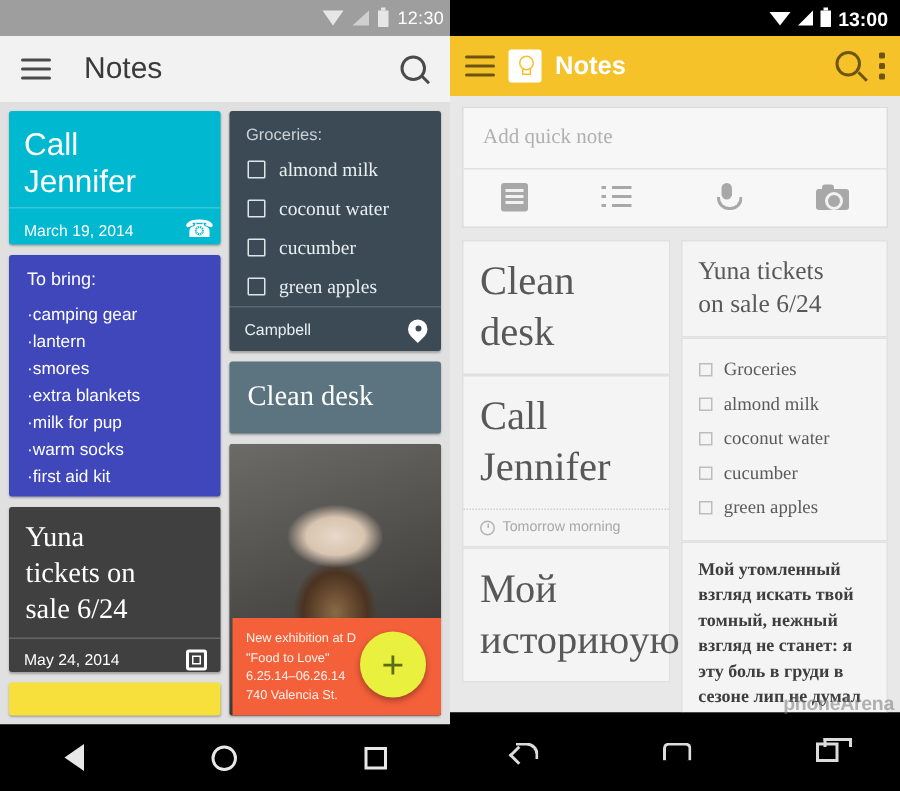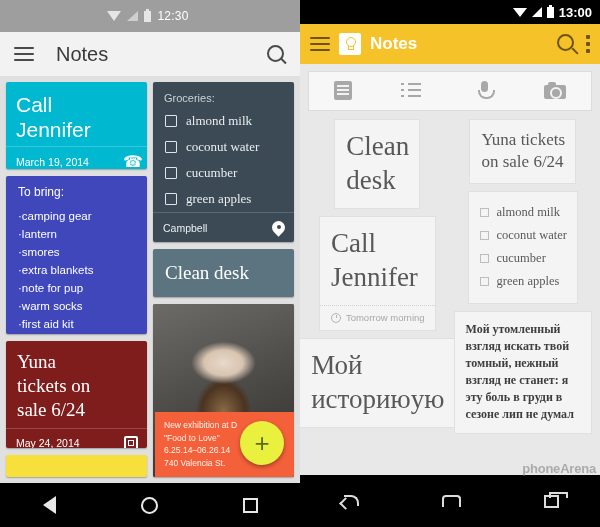--- a/index.html
+++ b/index.html
@@ -6,22 +6,22 @@
   body {
     width: 600px; height: 527px;
     font-family: "Liberation Sans", sans-serif;
     background: #000; overflow: hidden;
   }
   .stage { width: 600px; height: 527px; display: flex; }
   .phone { width: 300px; height: 527px; position: relative; overflow: hidden; display: flex; flex-direction: column; }
 
   
   .l-status {
-    height: 32px; background: #9e9e9e; display: flex; align-items: center;
-    justify-content: center; padding-right: 4px; gap: 6px; color: #fff; flex: 0 0 auto;
+    height: 24px; background: #9e9e9e; display: flex; align-items: center;
+    justify-content: flex-end; padding-right: 4px; gap: 6px; color: #fff; flex: 0 0 auto;
   }
   .l-status .time { font-size: 12px; color: #fff; letter-spacing: .2px; }
   .ico-wifi, .ico-sig, .ico-bat { display: inline-block; }
   .ico-wifi { width: 0; height: 0; border-left: 7px solid transparent; border-right: 7px solid transparent; border-top: 10px solid #e6e6e6; }
   .ico-sig { width: 0; height: 0; border-left: 11px solid transparent; border-bottom: 10px solid #cfcfcf; }
   .ico-bat { width: 7px; height: 11px; background: #e6e6e6; position: relative; }
   .ico-bat:after { content:""; position:absolute; top:-2px; left:2px; width:3px; height:2px; background:#e6e6e6; }
 
   .l-toolbar {
     height: 44px; background: #f2f2f2; display: flex; align-items: center;
@@ -49,21 +49,21 @@
   }
   .cal-ico { width: 14px; height: 14px; border: 2px solid #fff; border-radius: 2px; position: relative; }
   .cal-ico:before { content:""; position:absolute; top:2px; left:2px; width:4px; height:4px; border:1.5px solid #fff; }
 
   .card-indigo { background: #3f47bb; color: #fff; padding: 9px 10px 13px 12px; }
   .card-indigo .hdr { font-size: 12px; margin-bottom: 8px; }
   .card-indigo ul { list-style: none; }
   .card-indigo li { font-size: 11.5px; line-height: 18px; }
   .card-indigo li:before { content: "\00b7 "; }
 
-  .card-slate { background: #7f1d1d; color: #fff; }
+  .card-slate { background: #404040; color: #fff; }
   .card-slate .big { font-family: "Liberation Serif", serif; font-size: 19px; line-height: 24px; padding: 9px 10px 6px 11px; }
   .card-slate .cardfoot { border-top: 1px solid rgba(255,255,255,.2); }
 
   .card-yellow { background: #f7e03c; height: 24px; }
 
   .card-dark { background: #3c4a55; color: #e9eef0; }
   .card-dark .hdr { font-size: 11px; padding: 10px 10px 4px 11px; color: #c8d2d7; }
   .card-dark .checkrow { display: flex; align-items: center; gap: 9px; padding: 5px 10px 5px 12px; }
   .cbox { width: 12px; height: 12px; border: 1.6px solid #dfe6ea; flex: 0 0 auto; border-radius: 1px; }
   .card-dark .lbl { font-family: "Liberation Serif", serif; font-size: 13px; }
@@ -135,21 +135,21 @@
   .qi-note:before { content:""; position:absolute; left:3px; top:4px; right:3px; height:1.5px; background:#f1f1f1; box-shadow:0 4px 0 #f1f1f1, 0 8px 0 #f1f1f1; }
   .qi-list:before { content:""; position:absolute; left:7px; top:2px; width:13px; height:2px; background:#8b8b8b; box-shadow:0 6px 0 #8b8b8b, 0 12px 0 #8b8b8b; }
   .qi-list:after { content:""; position:absolute; left:0; top:2px; width:3px; height:2px; background:#8b8b8b; box-shadow:0 6px 0 #8b8b8b, 0 12px 0 #8b8b8b; }
   .qi-mic:before { content:""; position:absolute; left:8px; top:0; width:7px; height:11px; background:#8b8b8b; border-radius:4px; }
   .qi-mic:after { content:""; position:absolute; left:5px; top:9px; width:13px; height:7px; border:2px solid #8b8b8b; border-top:none; border-radius:0 0 8px 8px; }
   .qi-cam { background:#8b8b8b; border-radius:2px; height:14px; margin-top:3px; }
   .qi-cam:before { content:""; position:absolute; left:6px; top:2px; width:8px; height:8px; border:2px solid #f1f1f1; border-radius:50%; }
   .qi-cam:after { content:""; position:absolute; left:4px; top:-3px; width:8px; height:4px; background:#8b8b8b; border-radius:2px 2px 0 0; }
 
   .r-grid { flex: 1 1 auto; display: flex; gap: 7px; padding: 8px 8px 0 8px; overflow: hidden; min-height: 0; }
-  .r-col { flex: 1 1 0; display: flex; flex-direction: column; gap: 7px; min-width: 0; align-items: center; }
+  .r-col { flex: 1 1 0; display: flex; flex-direction: column; gap: 0; min-width: 0; }
   .wcard { background: #f4f4f4; border: 1px solid #e0e0e0; color: #4a4a4a; }
   .wcard .serif-lg { font-family: "Liberation Serif", serif; font-size: 27px; line-height: 34px; padding: 9px 10px 11px 11px; color: #585858; }
   .wcard .serif-md { font-family: "Liberation Serif", serif; font-size: 17px; line-height: 22px; padding: 9px 10px 10px 11px; color: #585858; }
   .reminder { border-top: 1px dotted #cfcfcf; padding: 6px 10px 7px 11px; font-size: 9.5px; color: #a8a8a8; display: flex; align-items: center; gap: 5px; }
   .clock-ico { width: 10px; height: 10px; border: 1.3px solid #b4b4b4; border-radius: 50%; position: relative; flex: 0 0 auto; }
   .clock-ico:before { content:""; position:absolute; left:3.6px; top:1.6px; width:1.2px; height:3.4px; background:#b4b4b4; }
   .wlist { padding: 9px 0 10px 0; }
   .wlist .row { display: flex; align-items: center; gap: 8px; padding: 4px 10px 4px 11px; }
   .wcbox { width: 9px; height: 9px; border: 1.3px solid #bdbdbd; flex: 0 0 auto; }
   .wlist .lbl { font-family: "Liberation Serif", serif; font-size: 12.5px; color: #5a5a5a; }
@@ -206,21 +206,21 @@
           </div>
         </div>
 
         <div class="card card-indigo">
           <div class="hdr">To bring:</div>
           <ul>
             <li>camping gear</li>
             <li>lantern</li>
             <li>smores</li>
             <li>extra blankets</li>
-            <li>note for pup</li>
+            <li>milk for pup</li>
             <li>warm socks</li>
             <li>first aid kit</li>
           </ul>
         </div>
 
         <div class="card card-slate">
           <div class="big">
             <div>Yuna</div>
             <div>tickets on</div>
             <div>sale 6/24</div>
@@ -305,20 +305,21 @@
       <span class="r-more">
           <i></i>
           <i></i>
           <i></i>
         </span>
     </div>
 
     <div class="r-body">
 
       <div class="quick">
+        <div class="qinput">Add quick note</div>
         <div class="qicons">
           <span class="qi qi-note"></span>
           <span class="qi qi-list"></span>
           <span class="qi qi-mic"></span>
           <span class="qi qi-cam"></span>
         </div>
       </div>
 
       <div class="r-grid">
 
@@ -354,20 +355,24 @@
 
           <div class="wcard">
             <div class="serif-md">
               <div>Yuna tickets</div>
               <div>on sale 6/24</div>
             </div>
           </div>
 
           <div class="wcard">
             <div class="wlist">
+              <div class="row">
+                <span class="wcbox"></span>
+                <span class="lbl">Groceries</span>
+              </div>
               <div class="row">
                 <span class="wcbox"></span>
                 <span class="lbl">almond milk</span>
               </div>
               <div class="row">
                 <span class="wcbox"></span>
                 <span class="lbl">coconut water</span>
               </div>
               <div class="row">
                 <span class="wcbox"></span>

